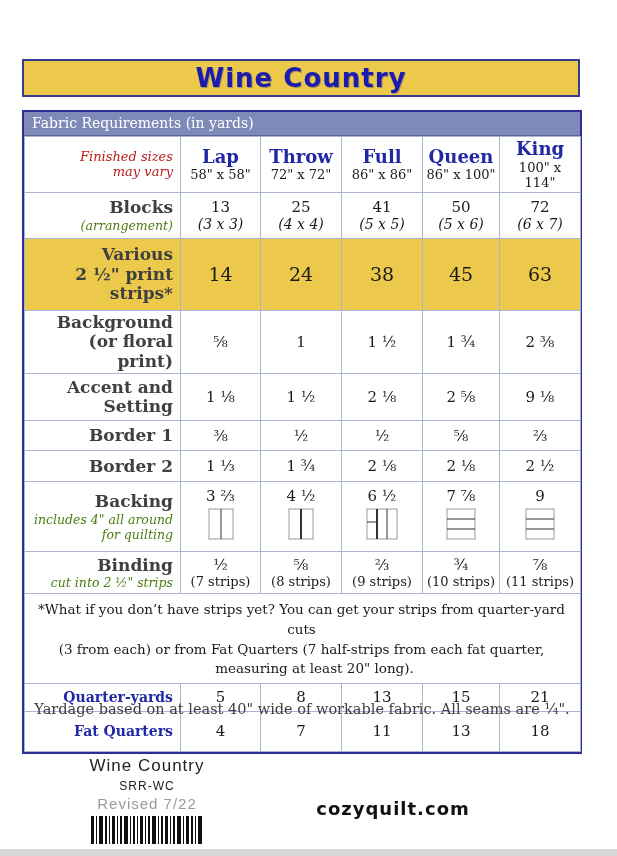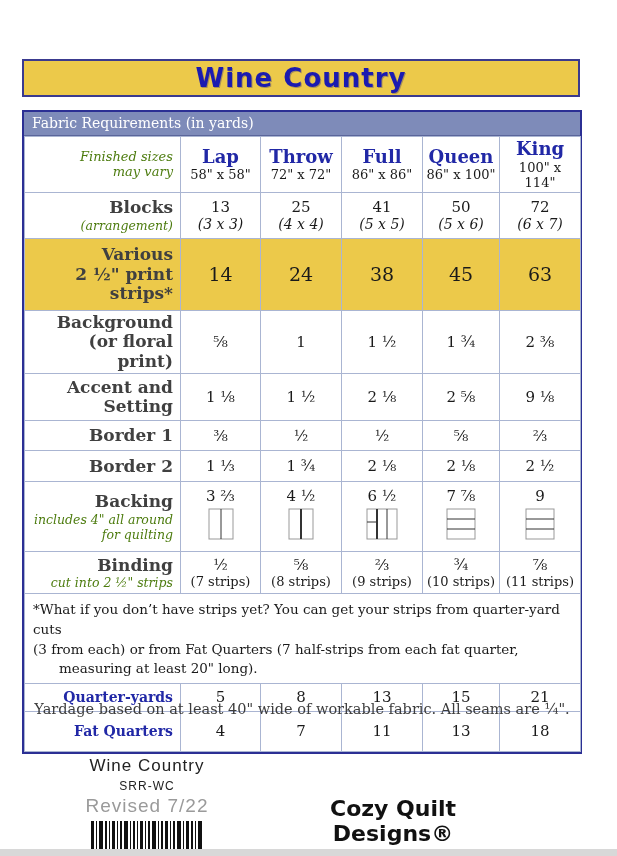--- a/index.html
+++ b/index.html
@@ -25,50 +25,50 @@
   }
   .req-bar {
     background:#7e8bb9; color:#ffffff; font-size:14px;
     padding:3px 8px 4px 8px; border-bottom:1px solid #5a659a;
   }
   table.req { border-collapse:collapse; width:100%; table-layout:fixed; }
   td { border:1px solid #aab5d2; vertical-align:middle; text-align:center;
        font-size:15px; padding:2px 3px; }
   td.lbl { text-align:right; padding-right:7px; }
   .blue-b { color:#2128a6; font-weight:bold; }
-  .blue-i { color:#4d7c0f; font-style:italic; font-weight:normal; }
+  .blue-i { color:#b91c1c; font-style:italic; font-weight:normal; }
   .lbl-main { color:#404040; font-weight:bold; font-size:17px; line-height:1.15; }
   .lbl-sub  { color:#4d7c0f; font-style:italic; font-size:12.5px; line-height:1.2; }
   .col-name { color:#2128a6; font-weight:bold; font-size:18px; line-height:1.1; }
   .col-size { font-size:13px; margin-top:1px; }
   .val-sub  { font-style:italic; font-size:14px;text-align:center; }
   .yellow td { background:#ecc94a; }
   .small-lbl { font-size:14px; }
   .strips-cell { font-size:19px; }
-  .foot-cell { text-align:left; font-size:13.5px; padding:6px 10px 4px 8px; line-height:1.45; }
+  .foot-cell { text-align:center; font-size:13.5px; padding:6px 10px 4px 8px; line-height:1.45; }
   .foot-l2 { }
   .foot-l3 { margin-left:26px; }
   .bind-sub { font-size:13px; }
   .bk-num { display:block; margin-bottom:3px; }
   .diag { display:inline-block; }
 
   
   .yardage {
     position:absolute; left:22px; top:701px; width:560px;
     text-align:center; font-size:14.5px; color:#3c3c3c;
   }
 
   
   .footer-left {
     position:absolute; left:58px; top:756px; width:178px; text-align:center;
     font-family:"Liberation Sans", sans-serif;
   }
   .fl-name { font-size:17px; letter-spacing:1px; color:#222; }
   .fl-sku  { font-size:12px; letter-spacing:1px; color:#222; margin-top:3px; }
-  .fl-rev  { font-size:19px; letter-spacing:1px; color:#9a9a9a; margin-top:2px; }
+  .fl-rev  { font-size:15px; letter-spacing:1px; color:#9a9a9a; margin-top:2px; }
   .barcode { margin-top:4px; display:inline-block; }
 
   .footer-right {
     position:absolute; left:278px; top:796px; width:230px; text-align:center;
     font-family:"DejaVu Sans", sans-serif; color:#111;
   }
   .fr-brand { font-size:22px; font-weight:bold; letter-spacing:0px; }
   .fr-site  { font-size:18px; font-weight:bold; margin-top:2px; letter-spacing:1px; }
 
   .bottom-strip {
@@ -346,17 +346,16 @@
       <rect x="86" y="0" width="4" height="28" fill="#111"></rect>
     <rect x="92" y="0" width="1" height="28" fill="#111"></rect>
       <rect x="95" y="0" width="3" height="28" fill="#111"></rect>
     <rect x="100" y="0" width="2" height="28" fill="#111"></rect>
       <rect x="104" y="0" width="1" height="28" fill="#111"></rect>
     <rect x="107" y="0" width="4" height="28" fill="#111"></rect>
   </svg>
 </div>
 
 <div class="footer-right">
-  <div class="fr-brand">Cozy Quilt Designs®</div>
   <div class="fr-site">cozyquilt.com</div>
 </div>
 
 <div class="bottom-strip"></div>
 
 </body></html>

